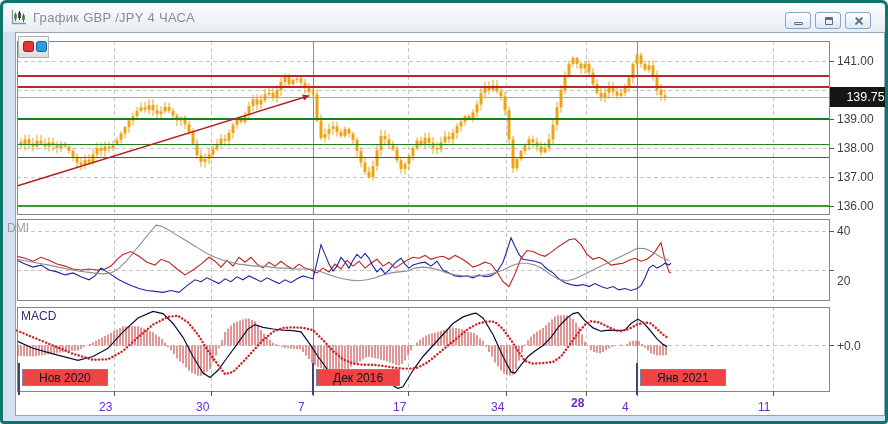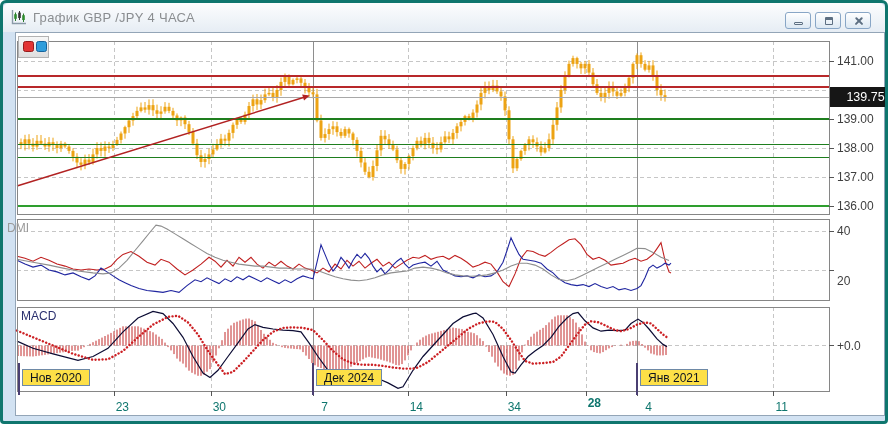--- a/index.html
+++ b/index.html
@@ -15,33 +15,33 @@
   .btn-min{right:74px;} .btn-max{right:44px;} .btn-close{right:14px;}
   .g-min{position:absolute;left:8px;top:9px;width:9px;height:3px;box-sizing:border-box;border:1px solid #5d6f82;border-radius:1px;}
   .g-max{position:absolute;left:9px;top:4px;width:8px;height:8px;box-sizing:border-box;border:1px solid #5d6f82;border-top-width:3px;border-radius:1px;}
   .g-x1,.g-x2{position:absolute;left:8px;top:7px;width:10px;height:2.4px;background:#5d6f82;border-radius:1px;}
   .g-x1{transform:rotate(45deg);} .g-x2{transform:rotate(-45deg);}
   .client{position:absolute;left:12px;top:29px;width:868px;height:382px;background:#fff;
     border:1px solid #93a5b7;box-sizing:content-box;}
   #chart{position:absolute;left:0;top:0;width:888px;height:424px;pointer-events:auto;}
   .overlay{position:absolute;left:0;top:0;width:728px;height:424px;pointer-events:none;}
   .axis-label{position:absolute;font-size:12px;color:#3f3f3f;white-space:nowrap;}
-  .day-label{position:absolute;font-size:12px;color:#0f766e;width:30px;text-align:right;}
+  .day-label{position:absolute;font-size:12px;color:#6d28d9;width:30px;text-align:left;}
   .toolbar{position:absolute;left:15px;top:33px;width:31px;height:22px;box-sizing:border-box;
     background:linear-gradient(#f7f7f7,#dedede);border:1px solid #b2b2b2;}
   .tb-btn{position:absolute;top:4px;width:11px;height:11px;border-radius:2.5px;box-sizing:border-box;}
   .tb-red{left:4px;background:#e23434;border:1px solid #961c1c;}
   .tb-blue{left:17px;background:#2f9ddb;border:1px solid #15639c;}
   .panel-label{position:absolute;font-size:12px;}
   .panel-label.dmi{left:4px;top:218px;color:#9a9a9a;}
   .panel-label.macd{left:18px;top:306px;color:#2a2f6e;}
   .price-box{position:absolute;left:827px;top:84px;width:71px;height:20px;background:#161616;
     color:#ffffff;font-size:12.5px;text-align:center;line-height:20px;}
-  .badge{position:absolute;top:366px;height:17px;line-height:17px;padding:0 7px;font-size:12px;
-    background:#fde047;border:1px solid #6e89a6;color:#0e1420;box-sizing:border-box;}
+  .badge{position:absolute;top:366px;height:17px;line-height:17px;padding:0 16px;font-size:12px;
+    background:#ef4444;border:1px solid #6e89a6;color:#0e1420;box-sizing:border-box;}
 </style>
 </head>
 <body>
 
 <div class="window">
   <div class="titlebar">
     <span class="app-icon">
       <svg width="17" height="17" viewBox="0 0 17 17">
         <path d="M2.5 1 V14.5 H16" stroke="#8b9aa8" stroke-width="1.4" fill="none"></path>
         <line x1="5.5" y1="3.5" x2="5.5" y2="12" stroke="#2a7a2a" stroke-width="1"></line>
@@ -689,32 +689,32 @@
       <div class="axis-label" style="left: 834px; top: 109px;">139.00</div>
       <div class="axis-label" style="left: 834px; top: 138px;">138.00</div>
       <div class="axis-label" style="left: 834px; top: 167px;">137.00</div>
       <div class="axis-label" style="left: 834px; top: 196px;">136.00</div>
       <div class="axis-label" style="left: 834px; top: 221px;">40</div>
       <div class="axis-label" style="left: 834px; top: 271px;">20</div>
       <div class="axis-label" style="left: 834px; top: 335.5px;">+0.0</div>
       <div class="day-label" style="left: 96px; top: 397px;">23</div>
       <div class="day-label" style="left: 193px; top: 397px;">30</div>
       <div class="day-label" style="left: 295px; top: 397px;">7</div>
-      <div class="day-label" style="left: 390px; top: 397px;">14</div>
+      <div class="day-label" style="left: 390px; top: 397px;">17</div>
       <div class="day-label" style="left: 488px; top: 397px;">34</div>
       <div class="day-label" style="left: 568px; top: 393px; font-weight: bold;">28</div>
       <div class="day-label" style="left: 619px; top: 397px;">4</div>
       <div class="day-label" style="left: 755px; top: 397px;">11</div>
     </div>
 
   <div class="toolbar">
     <span class="tb-btn tb-red"></span>
     <span class="tb-btn tb-blue"></span>
   </div>
 
   <div class="panel-label dmi">DMI</div>
   <div class="panel-label macd">MACD</div>
   <div class="price-box">139.75</div>
 
   <div class="badge" id="badge0" style="left: 19px;">Нов 2020</div>
-  <div class="badge" id="badge1" style="left: 313px;">Дек 2024</div>
+  <div class="badge" id="badge1" style="left: 313px;">Дек 2016</div>
   <div class="badge" id="badge2" style="left: 637px;">Янв 2021</div>
 </div>
 
 </body></html>

